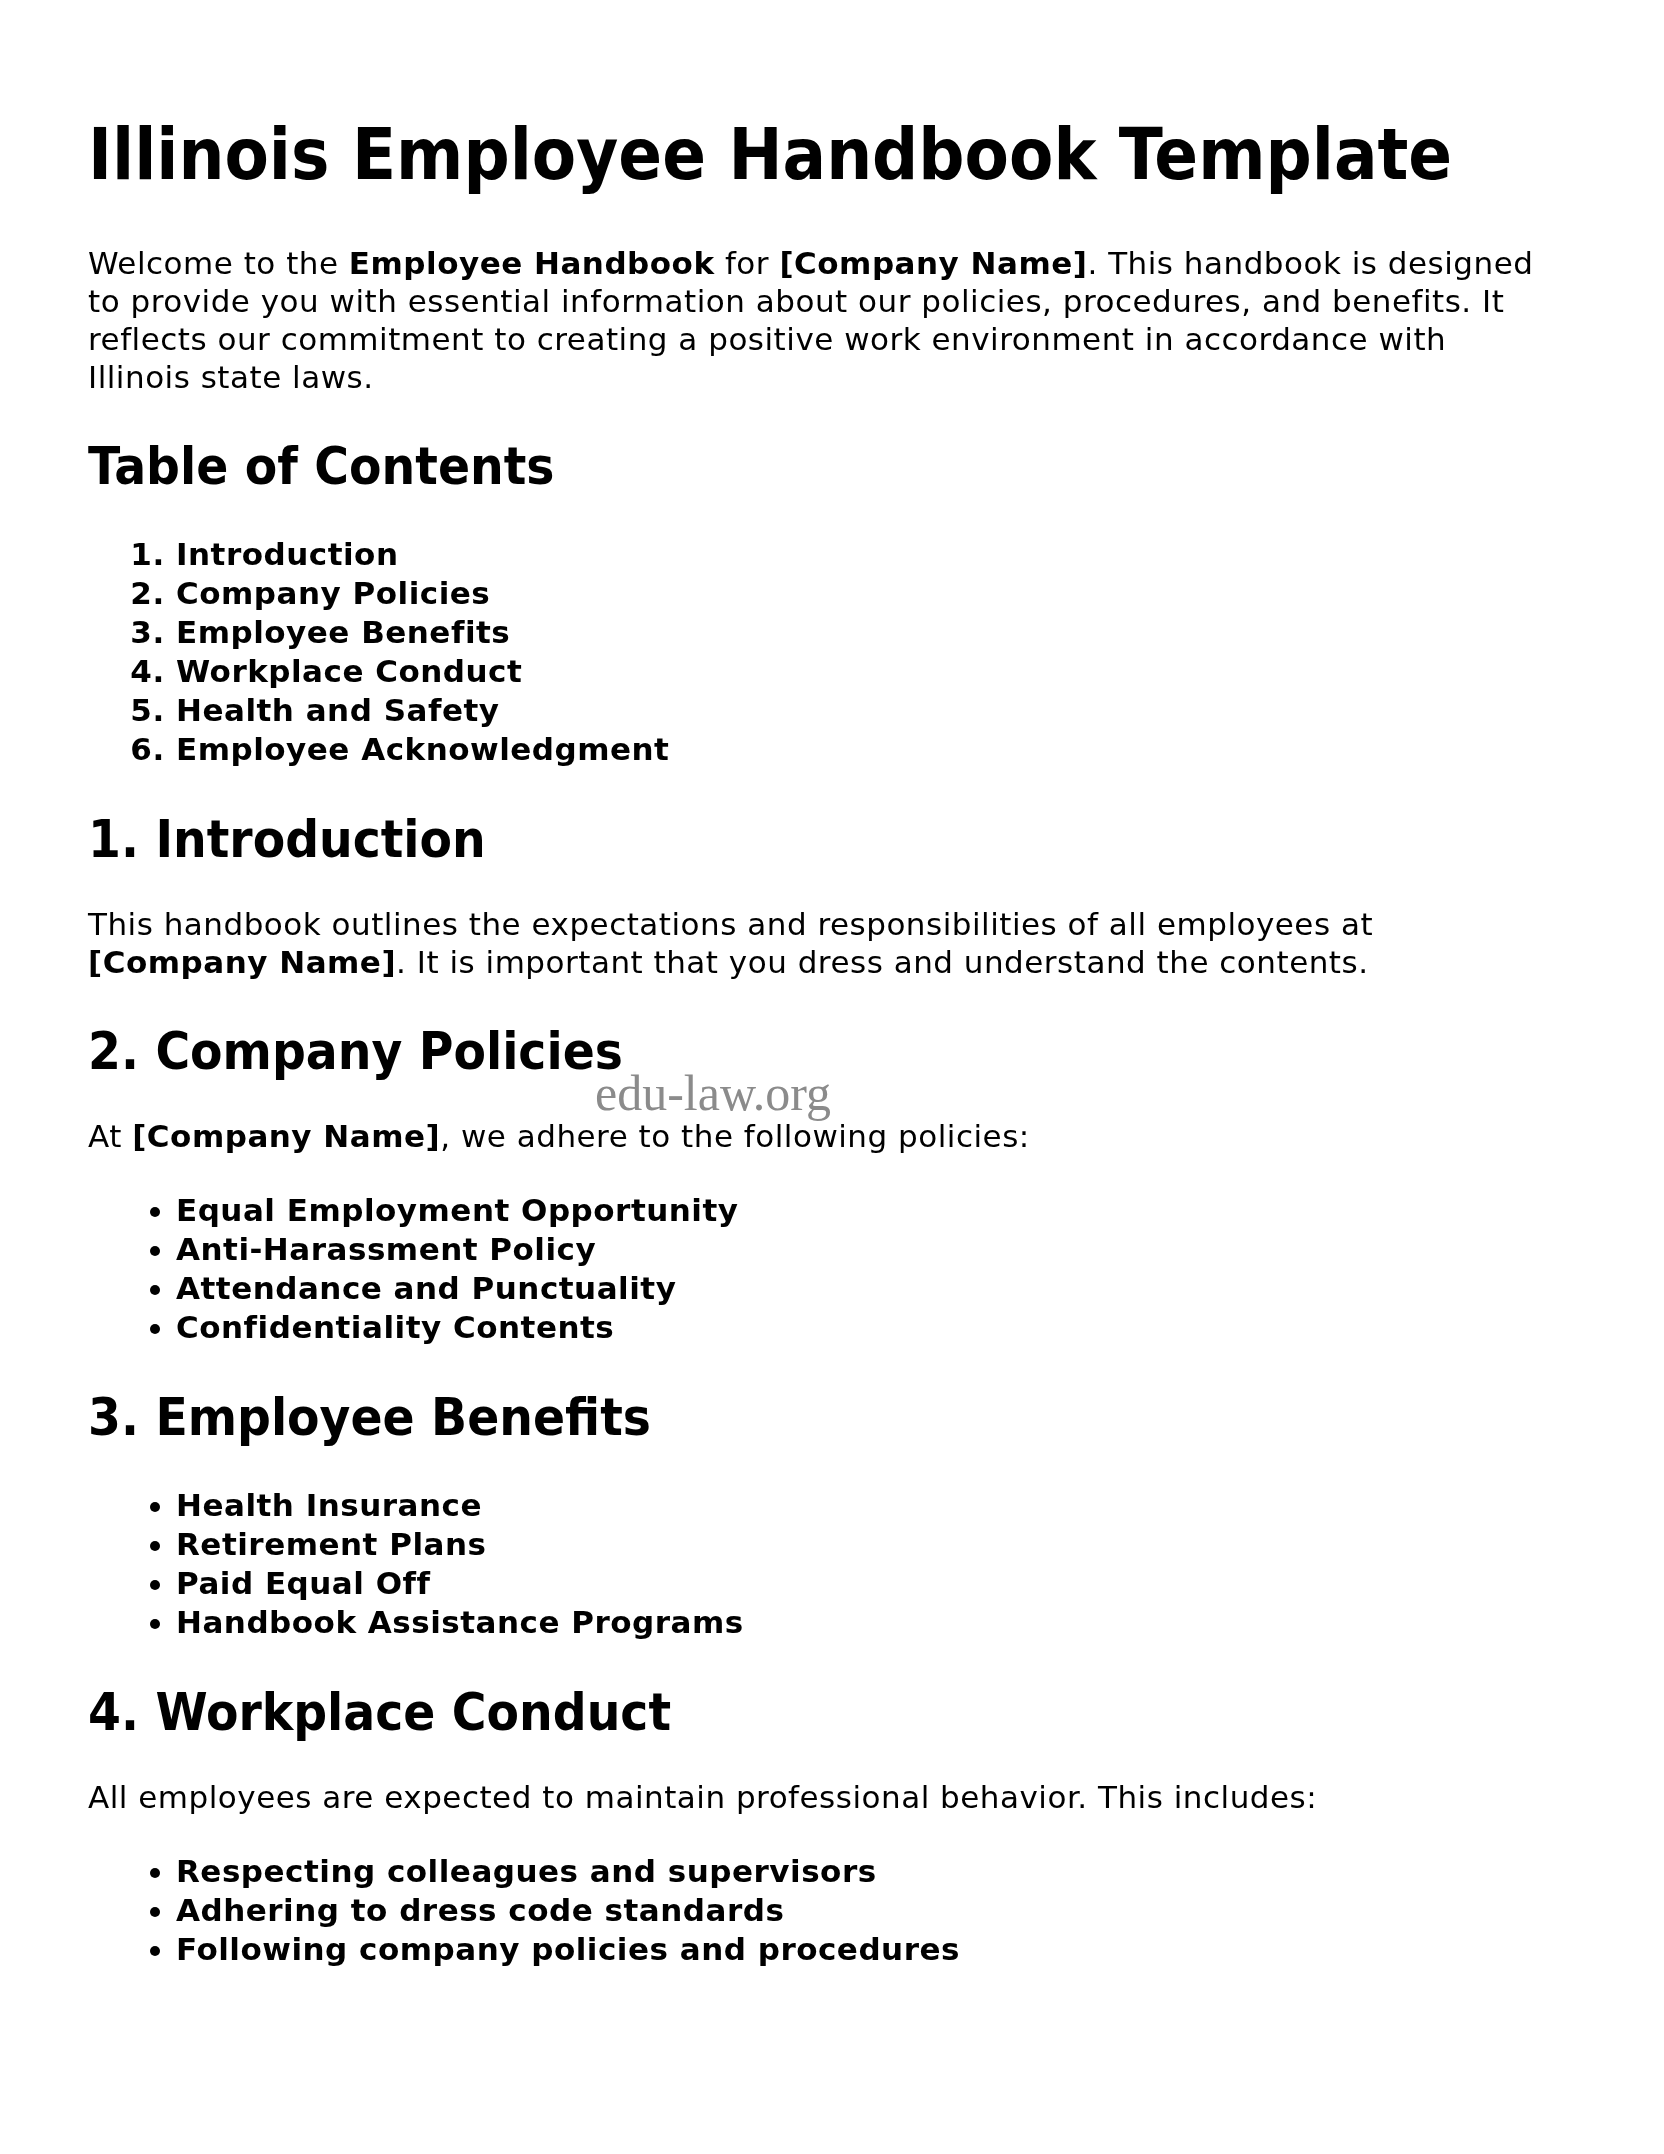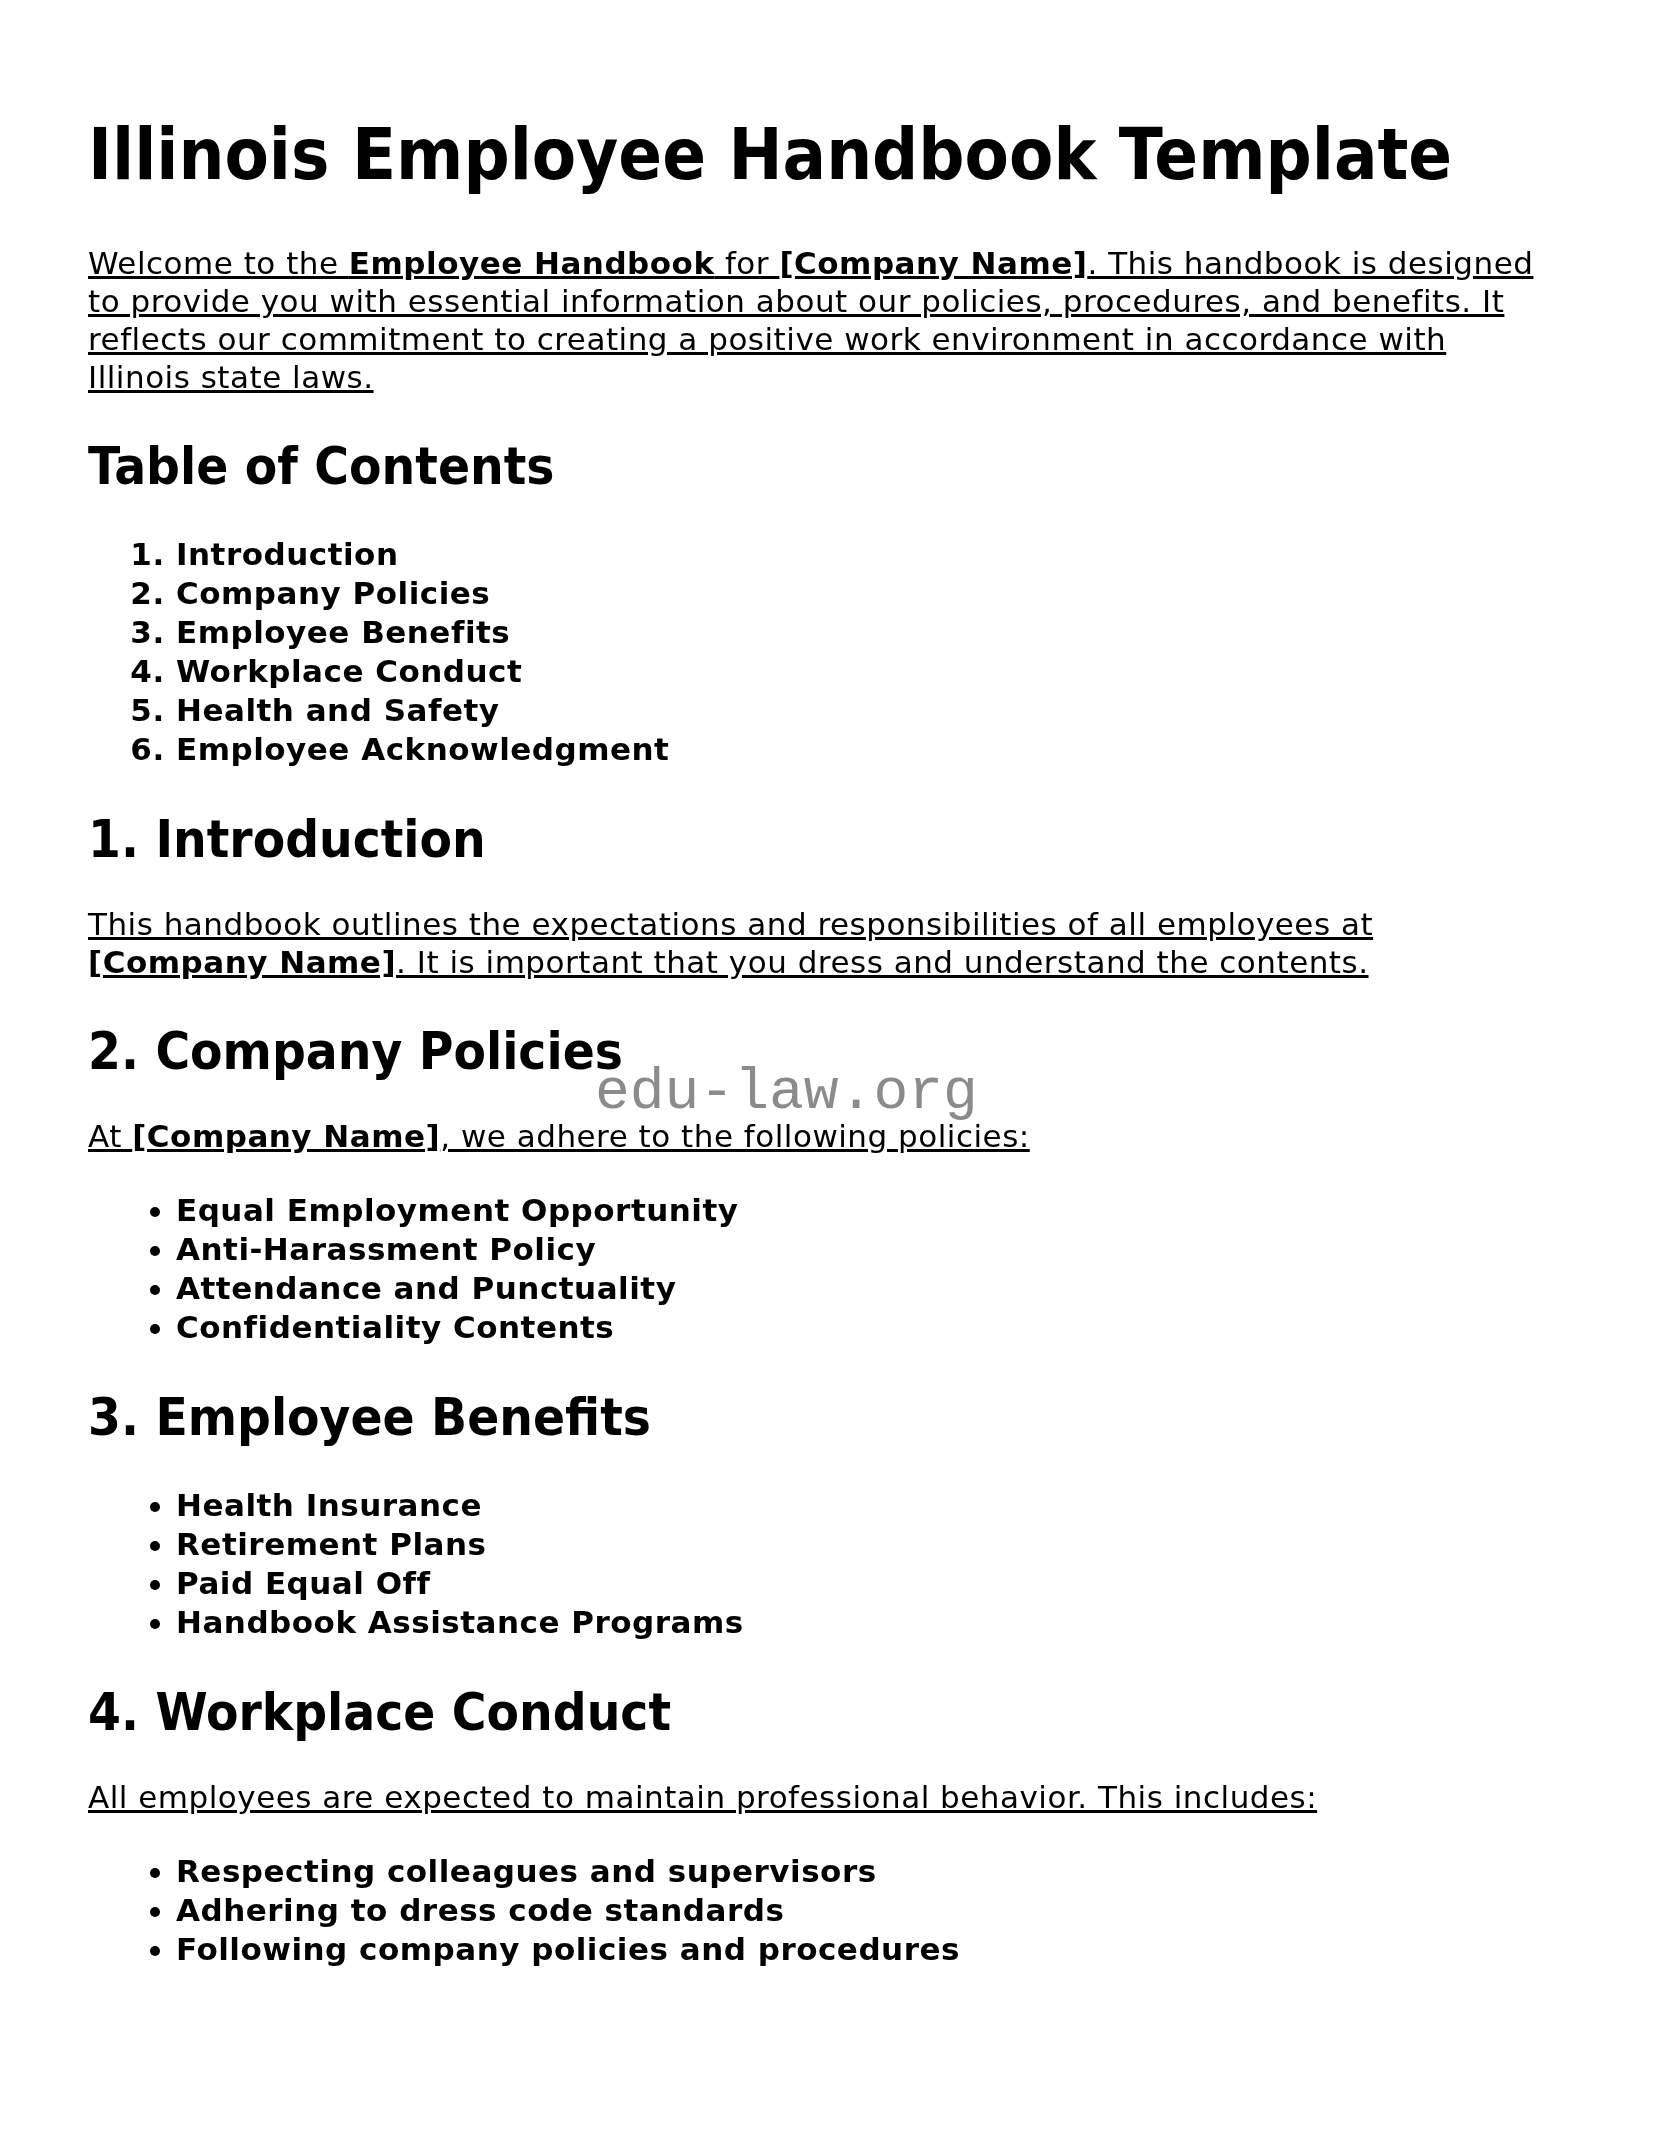--- a/index.html
+++ b/index.html
@@ -27,31 +27,31 @@
   h2 {
     font-size: 52px;
     line-height: 66px;
     letter-spacing: 0;
     margin: 37px 0 33px 0;
     font-weight: bold;
     white-space: nowrap;
     transform: scaleX(0.91);
     transform-origin: left top;
   }
-  p { margin: 33px 0; max-width: 1470px; text-decoration: underline; }
+  p { margin: 33px 0; max-width: 1470px; }
   ol, ul { margin: 36px 0; padding-left: 88px; font-weight: bold; }
   li { line-height: 39px; }
   strong { font-weight: bold; }
   .h2wrap { position: relative; }
   .watermark {
     position: absolute;
     left: 507px;
     top: 42px;
-    font-family: Liberation Mono, monospace;
-    font-size: 58px;
+    font-family: Liberation Serif, serif;
+    font-size: 50px;
     line-height: 66px;
     letter-spacing: 0;
     color: #8b8b8b;
     white-space: nowrap;
     pointer-events: none;
   }
 </style>
 </head>
 <body>
 

